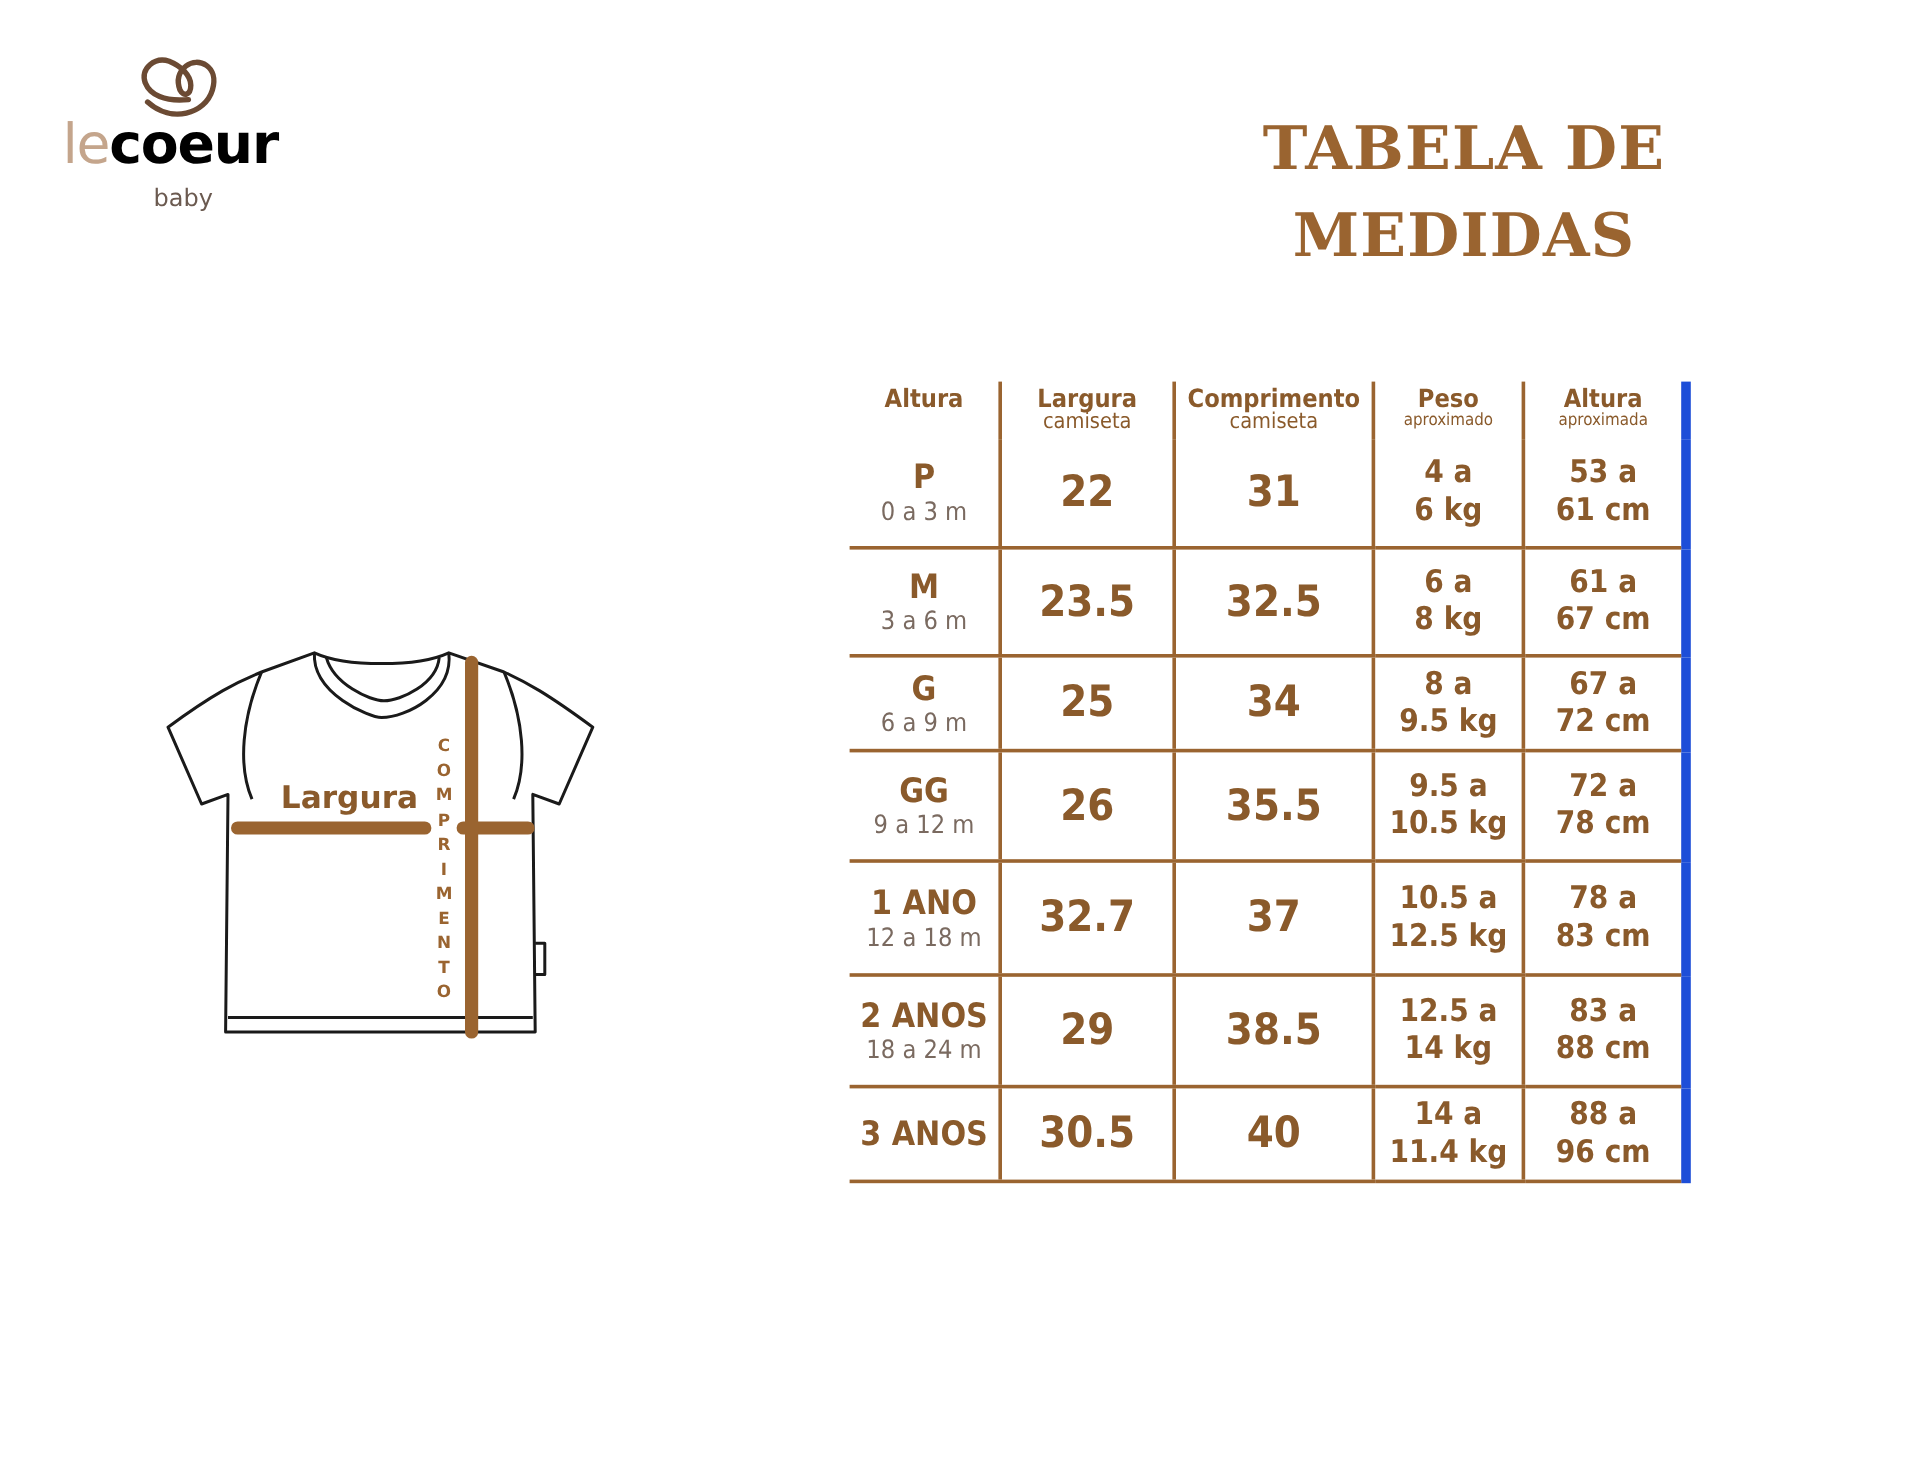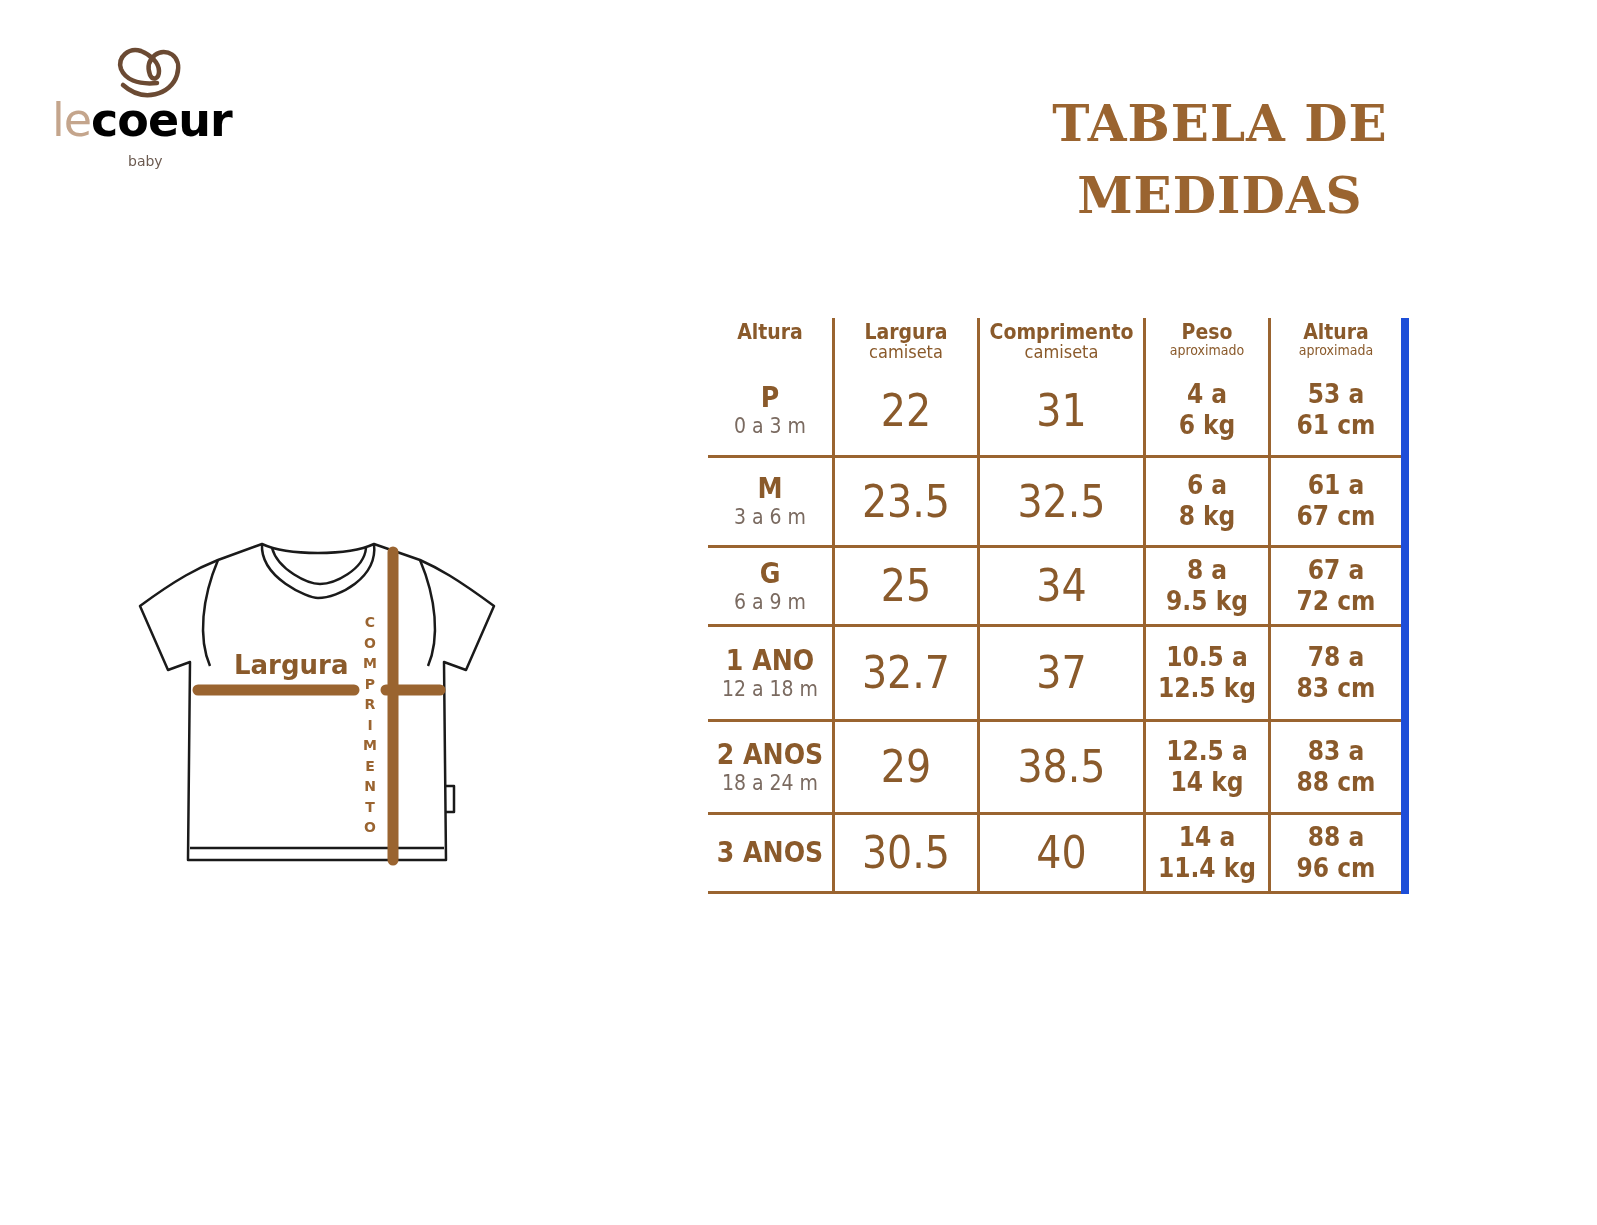--- a/index.html
+++ b/index.html
@@ -2,36 +2,36 @@
 <html><head>
 <meta charset="utf-8">
 <style>
   html, body { margin:0; padding:0; background:#ffffff; }
   body { width:1597px; height:1225px; position:relative; overflow:hidden; font-family:"Liberation Sans", sans-serif; color:#8a5a2b; }
   .logo { position:absolute; left:52px; top:45px; width:200px; height:130px; }
   .logo-heart { position:absolute; left:63px; top:0; width:70px; height:58px; }
   .logo-word { position:absolute; left:0; top:52px; font-family:"DejaVu Sans", sans-serif; font-size:46px; letter-spacing:-1px; line-height:1; }
   .logo-word .le { color:#c4a58c; font-weight:normal; }
   .logo-word .co { color:#000000; font-weight:bold; }
-  .logo-sub { position:absolute; left:76px; top:108px; font-size:14px; color:#6b5a50; font-family:"DejaVu Sans", sans-serif; }
+  .logo-sub { position:absolute; left:76px; top:108px; font-size:20px; color:#6b5a50; font-family:"DejaVu Sans", sans-serif; }
   .title { position:absolute; left:1020px; top:88px; width:400px; text-align:center; font-family:"DejaVu Serif", serif; font-weight:bold; font-size:50px; line-height:72px; color:#9a6430; letter-spacing:1px; }
   .shirt { position:absolute; left:138px; top:538px; width:365px; height:335px; }
   .shirt-label { position:absolute; left:234px; top:650px; font-size:26px; font-weight:bold; color:#8a5a2b; font-family:"DejaVu Sans", sans-serif; }
   .vert-label { position:absolute; left:362px; top:612px; width:16px; font-size:14px; font-weight:bold; color:#9a6430; text-align:center; line-height:20.5px; font-family:"DejaVu Sans", sans-serif; }
   table.sizes { position:absolute; left:708px; top:318px; border-collapse:collapse; font-family:"DejaVu Sans Condensed","DejaVu Sans", sans-serif; }
   table.sizes th, table.sizes td { text-align:center; vertical-align:middle; color:#8a5a2b; padding:0; }
   table.sizes th { font-weight:bold; font-size:21px; line-height:20px; vertical-align:top; height:44px; padding-top:4px; }
   table.sizes th .sub { display:block; font-weight:normal; font-size:18px; line-height:20px; color:#8a5a2b; }
   table.sizes th .sub.small { font-size:14px; line-height:16px; }
   table.sizes td { border-bottom:3px solid #9a6430; }
   table.sizes td + td, table.sizes th + th { border-left:3px solid #9a6430; }
   table.sizes tr td:last-child, table.sizes tr th:last-child { border-right:8px solid #1d4ed8; }
   .size-main { font-weight:bold; font-size:28px; line-height:32px; display:block; }
   .size-sub { font-size:21px; line-height:24px; color:#7a6a60; display:block; font-weight:normal; }
-  .big { font-weight:normal; font-size:44px; }
+  .big { font-weight:bold; font-size:36px; }
   .range { font-weight:bold; font-size:26px; line-height:31px; }
   .range span { display:block; }
 </style>
 </head>
 <body>
 
 <div class="logo">
   <svg class="logo-heart" viewBox="0 0 70 58">
     <path d="M8 40 C 28 58, 56 50, 62 30 C 68 10, 50 2, 40 10 C 34 15, 32 22, 35 30 C 38 36, 44 34, 44 26 C 44 18, 36 10, 26 6 C 14 2, 2 12, 6 24 C 10 34, 22 40, 42 38" fill="none" stroke="#6b4a33" stroke-width="4.5" stroke-linecap="round"></path>
   </svg>
@@ -115,20 +115,36 @@
       <td class="big">34</td>
       <td class="range">
           <span>8 a</span>
           <span>9.5 kg</span>
         </td>
       <td class="range">
           <span>67 a</span>
           <span>72 cm</span>
         </td>
     </tr>
+    <tr style="height:92px;">
+      <td>
+          <span class="size-main">GG</span>
+          <span class="size-sub">9 a 12 m</span>
+        </td>
+      <td class="big">26</td>
+      <td class="big">35.5</td>
+      <td class="range">
+          <span>9.5 a</span>
+          <span>10.5 kg</span>
+        </td>
+      <td class="range">
+          <span>72 a</span>
+          <span>78 cm</span>
+        </td>
+    </tr>
     <tr style="height:95px;">
       <td>
           <span class="size-main">1 ANO</span>
           <span class="size-sub">12 a 18 m</span>
         </td>
       <td class="big">32.7</td>
       <td class="big">37</td>
       <td class="range">
           <span>10.5 a</span>
           <span>12.5 kg</span>

